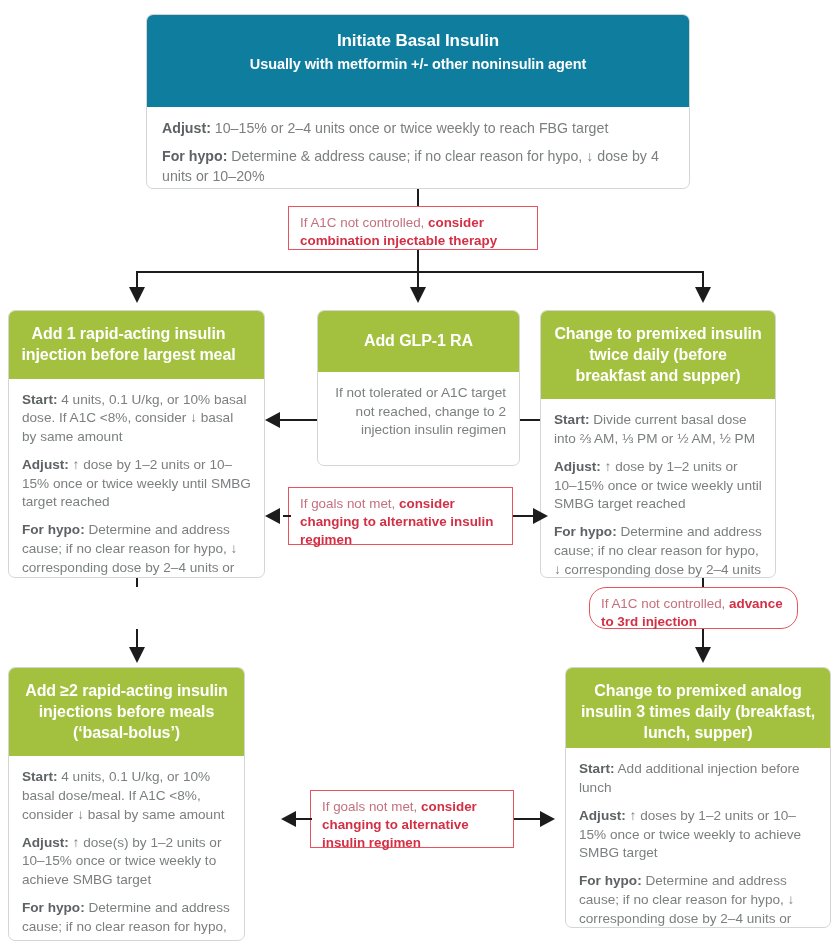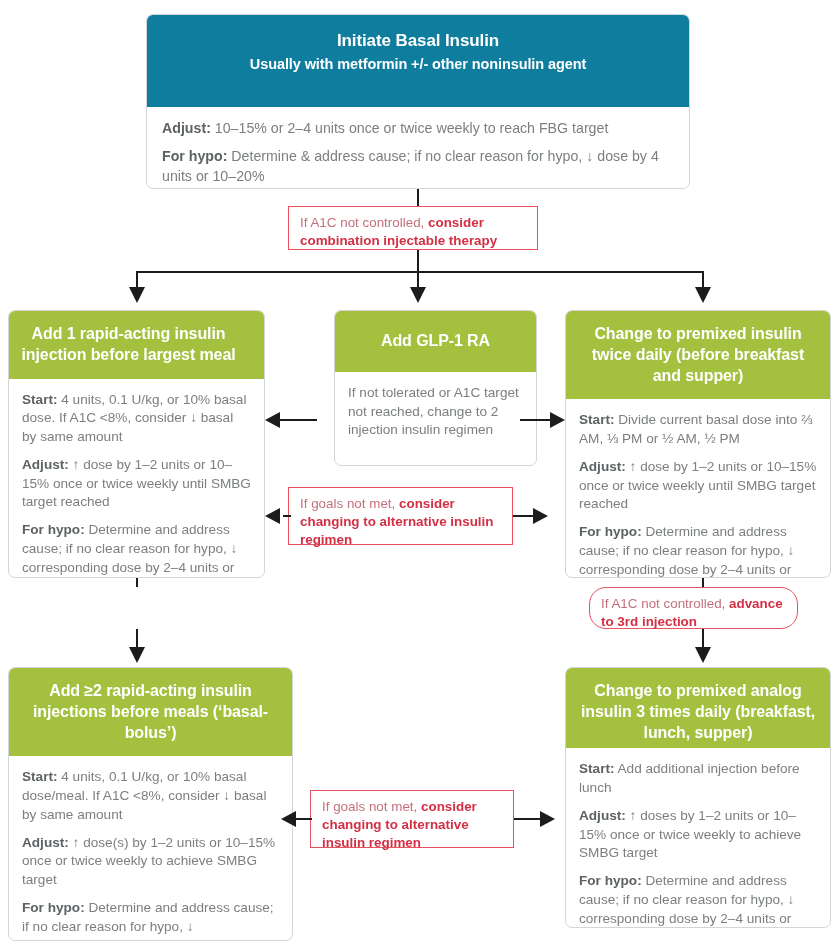--- a/index.html
+++ b/index.html
@@ -158,35 +158,35 @@
     <div class="card-head head-green" style="padding:13px 28px 13px 12px;">
       <div class="head-title">Add 1 rapid-acting insulin injection before largest meal</div>
     </div>
     <div class="card-body">
       <p><b>Start:</b><span> 4 units, 0.1 U/kg, or 10% basal dose. If A1C &lt;8%, consider ↓ basal by same amount</span></p>
       <p><b>Adjust:</b><span> ↑ dose by 1–2 units or 10–15% once or twice weekly until SMBG target reached</span></p>
       <p><b>For hypo:</b><span> Determine and address cause; if no clear reason for hypo, ↓ corresponding dose by 2–4 units or 10–20%</span></p>
     </div>
   </div>
 
-  <div class="card" style="left:334px; top:310px; width:203px; height:156px;">
+  <div class="card" style="left:317px; top:310px; width:203px; height:156px;">
     <div class="card-head head-green" style="padding:20px 10px 20px 10px;">
       <div class="head-title">Add GLP-1 RA</div>
     </div>
-    <div class="card-body" style="">
+    <div class="card-body" style="text-align:right;">
       <p>If not tolerated or A1C target not reached, change to 2 injection insulin regimen</p>
     </div>
   </div>
 
   <div class="hline" style="left:280px; top:419px; width:37px; height:2px;"></div>
   <div class="arrow-left" style="left:265px; top:412px;"></div>
   <div class="hline" style="left:520px; top:419px; width:30px; height:2px;"></div>
   <div class="arrow-right" style="left:550px; top:412px;"></div>
 
-  <div class="card" style="left:565px; top:310px; width:266px; height:268px;">
+  <div class="card" style="left:540px; top:310px; width:236px; height:268px;">
     <div class="card-head head-green" style="padding:13px 12px 13px 12px;">
       <div class="head-title">Change to premixed insulin twice daily (before breakfast and supper)</div>
     </div>
     <div class="card-body">
       <p><b>Start:</b><span> Divide current basal dose into ⅔ AM, ⅓ PM or ½ AM, ½ PM</span></p>
       <p><b>Adjust:</b><span> ↑ dose by 1–2 units or 10–15% once or twice weekly until SMBG target reached</span></p>
       <p><b>For hypo:</b><span> Determine and address cause; if no clear reason for hypo, ↓ corresponding dose by 2–4 units or 10–20%</span></p>
     </div>
   </div>
 
@@ -206,21 +206,21 @@
 
   <div class="vline" style="left:702px; top:578px; width:2px; height:9px;"></div>
 
   <div class="note" style="left:589px; top:587px; width:209px; height:42px;border-radius:17px;">
     <span class="lead">If A1C not controlled, </span><b>advance to 3rd injection</b>
   </div>
 
   <div class="vline" style="left:702px; top:629px; width:2px; height:19px;"></div>
   <div class="arrow-down" style="left:695px; top:647px;"></div>
 
-  <div class="card" style="left:8px; top:667px; width:285px; height:274px;">
+  <div class="card" style="left:8px; top:667px; width:237px; height:274px;">
     <div class="card-head head-green" style="padding:13px 12px 13px 12px;">
       <div class="head-title">Add ≥2 rapid-acting insulin injections before meals (‘basal-bolus’)</div>
     </div>
     <div class="card-body">
       <p><b>Start:</b><span> 4 units, 0.1 U/kg, or 10% basal dose/meal. If A1C &lt;8%, consider ↓ basal by same amount</span></p>
       <p><b>Adjust:</b><span> ↑ dose(s) by 1–2 units or 10–15% once or twice weekly to achieve SMBG target</span></p>
       <p><b>For hypo:</b><span> Determine and address cause; if no clear reason for hypo, ↓ corresponding dose by 2–4 units or 10–20%</span></p>
     </div>
   </div>
 

